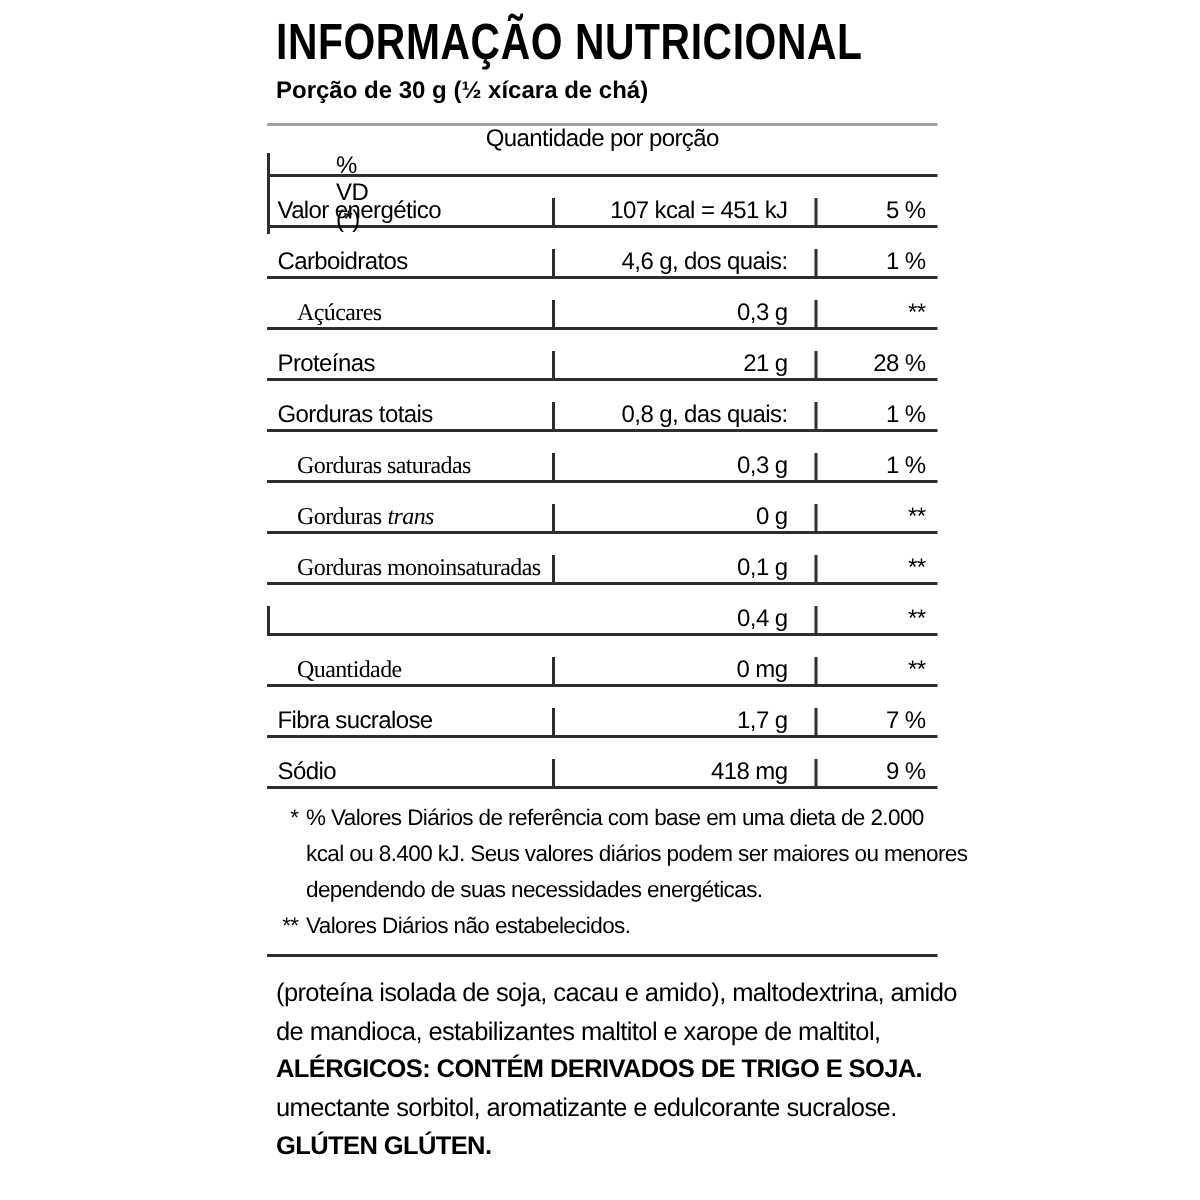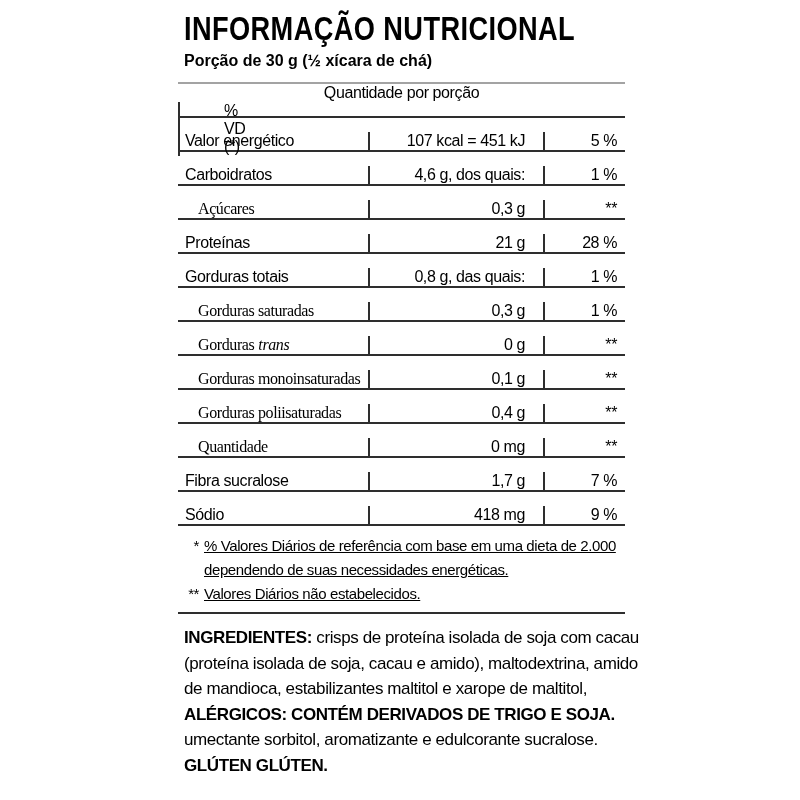--- a/index.html
+++ b/index.html
@@ -24,21 +24,21 @@
   .c-qty { flex:1; border-left:2px solid #2e2e2e; display:flex; align-items:center;
            justify-content:flex-end; padding-right:18px; white-space:nowrap; }
   .c-vd  { width:82px; border-left:2px solid #2e2e2e; display:flex; align-items:center;
            justify-content:flex-end; padding-right:8px; white-space:nowrap; }
 
   .footnotes { padding:8px 0 6px 0; border-bottom:2px solid #2e2e2e;
                font-size:15px; line-height:24px; letter-spacing:-0.4px; }
   .fnote { display:flex; }
   .fn-marker { width:26px; flex:0 0 26px; text-align:right; padding-right:5px; }
   .fn-lines { flex:1; }
-  .fn-line { white-space:nowrap;text-decoration:underline; }
+  .fn-line { white-space:nowrap; }
 
   .ingredients { margin:11px 0 0 6px; font-size:17px; line-height:25.5px;
                  letter-spacing:-0.4px; }
   .ing-line { white-space:nowrap; }
   .ing-line b { font-weight:bold; }
 </style>
 </head>
 <body>
 
 <div class="sheet">
@@ -111,23 +111,20 @@
 
     <div class="trow">
       <div class="c-name indent">
           <span>Gorduras monoinsaturadas</span>
         </div>
       <div class="c-qty">0,1 g</div>
       <div class="c-vd">**</div>
     </div>
 
     <div class="trow">
-      <div class="c-name indent">
-          <span>Gorduras poliisaturadas</span>
-        </div>
       <div class="c-qty">0,4 g</div>
       <div class="c-vd">**</div>
     </div>
 
     <div class="trow">
       <div class="c-name indent">
           <span>Quantidade</span>
         </div>
       <div class="c-qty">0 mg</div>
       <div class="c-vd">**</div>
@@ -148,33 +145,33 @@
       <div class="c-qty">418 mg</div>
       <div class="c-vd">9 %</div>
     </div>
   </div>
 
   <div class="footnotes">
     <div class="fnote">
       <div class="fn-marker">*</div>
       <div class="fn-lines">
         <div class="fn-line">% Valores Diários de referência com base em uma dieta de 2.000</div>
+        <div class="fn-line">kcal ou 8.400 kJ. Seus valores diários podem ser maiores ou menores</div>
         <div class="fn-line">dependendo de suas necessidades energéticas.</div>
       </div>
     </div>
     <div class="fnote">
       <div class="fn-marker">**</div>
       <div class="fn-lines">
         <div class="fn-line">Valores Diários não estabelecidos.</div>
       </div>
     </div>
   </div>
 
   <div class="ingredients">
-    <div class="ing-line"><b>INGREDIENTES:</b> <span>crisps de proteína isolada de soja com cacau</span></div>
     <div class="ing-line"><span>(proteína isolada de soja, cacau e amido), maltodextrina, amido</span></div>
     <div class="ing-line"><span>de mandioca, estabilizantes maltitol e xarope de maltitol,</span></div>
     <div class="ing-line"><b>ALÉRGICOS: CONTÉM DERIVADOS DE TRIGO E SOJA.</b></div>
     <div class="ing-line"><span>umectante sorbitol, aromatizante e edulcorante sucralose.</span></div>
     <div class="ing-line"><b>GLÚTEN GLÚTEN.</b></div>
   </div>
 
 </div>
 
 </body></html>

